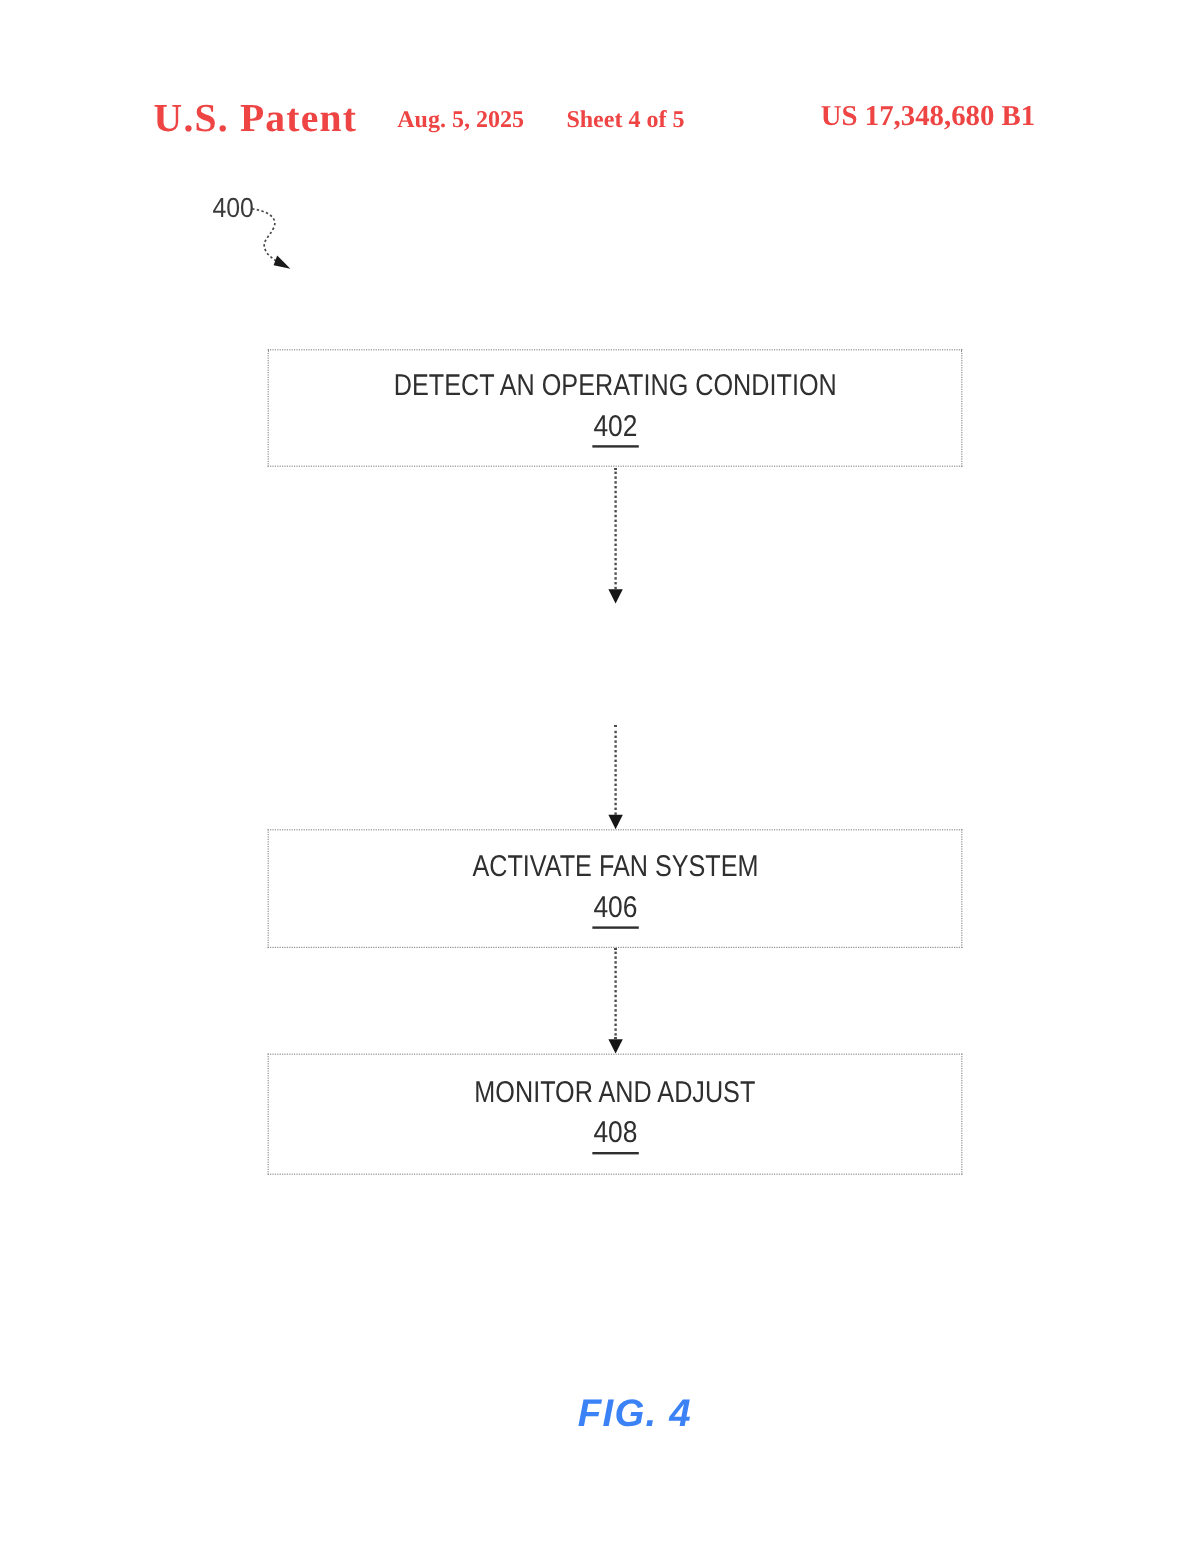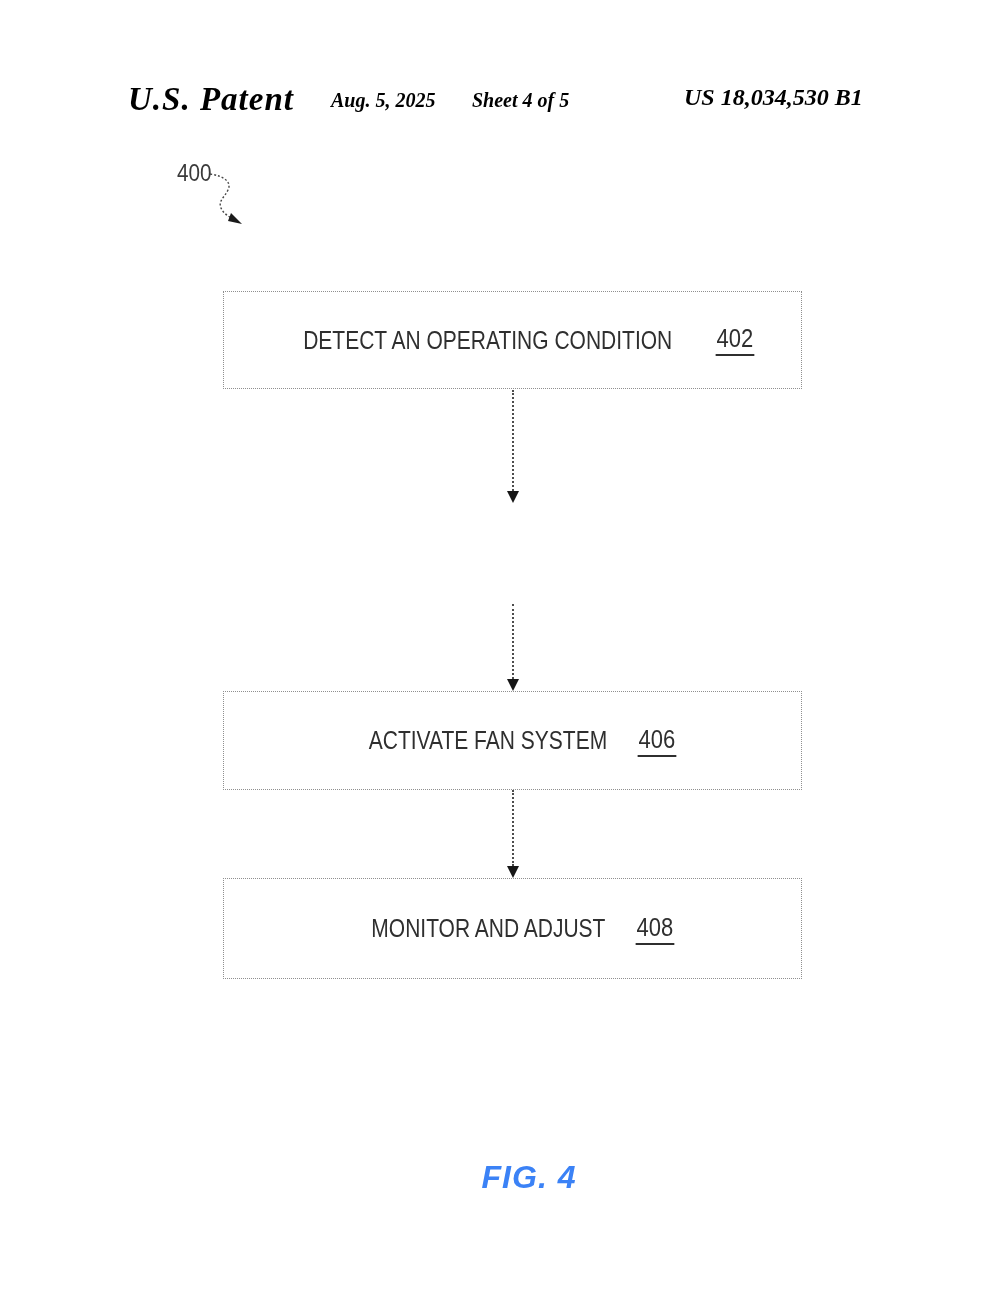--- a/index.html
+++ b/index.html
@@ -14,23 +14,22 @@
     background: #ffffff;
     overflow: hidden;
     font-family: "Liberation Sans", sans-serif;
     color: #2b2b2b;
   }
   
   .hdr {
     position: absolute;
     font-family: "Liberation Serif", serif;
     font-weight: bold;
-    color: #000000;
+    color: #ef4444;
     white-space: nowrap;
-    font-style: italic;
   }
   .hdr-title  { left: 128px; top: 81px;  font-size: 33px; letter-spacing: 1px; }
   .hdr-date   { left: 331px; top: 89px;  font-size: 20px; }
   .hdr-sheet  { left: 472px; top: 89px;  font-size: 20px; }
   .hdr-number { left: 684px; top: 84px;  font-size: 24px; }
   
   .ref-label {
     position: absolute;
     left: 177px; top: 160px;
     font-size: 23px;
@@ -44,21 +43,21 @@
   }
   
   .flow-box {
     position: absolute;
     left: 223px;
     width: 579px;
     border: 1px dotted #8f8f8f;
     box-sizing: border-box;
     background: #ffffff;
     display: flex;
-    flex-direction: row;
+    flex-direction: column;
     align-items: center;
     justify-content: center;
     gap: 5px;
   }
   .box-1 { top: 291px; height: 98px;  }
   .box-2 { top: 503px; height: 101px; }
   .box-3 { top: 691px; height: 99px;  }
   .box-4 { top: 878px; height: 101px; }
   .box-label {
     font-size: 25px;
@@ -114,21 +113,21 @@
   }
 </style>
 </head>
 <body>
 
 <div class="page">
 
   <span class="hdr hdr-title">U.S. Patent</span>
   <span class="hdr hdr-date">Aug. 5, 2025</span>
   <span class="hdr hdr-sheet">Sheet 4 of 5</span>
-  <span class="hdr hdr-number">US 18,034,530 B1</span>
+  <span class="hdr hdr-number">US 17,348,680 B1</span>
 
   <span class="ref-label">400</span>
   <svg class="lead-line" width="42" height="56" viewBox="0 0 42 56">
     <path d="M 2 4 C 16 6 24 12 20 20 C 16 28 10 31 13 38 C 15 43 20 46 25 49" fill="none" stroke="#474747" stroke-width="1.4" stroke-dasharray="2 2"></path>
     <path d="M 23 43 L 34 54 L 20 51 Z" fill="#1a1a1a"></path>
   </svg>
 
   <div class="flow-box box-1">
     <div class="box-label">DETECT AN OPERATING CONDITION</div>
     <div class="box-number">402</div>

